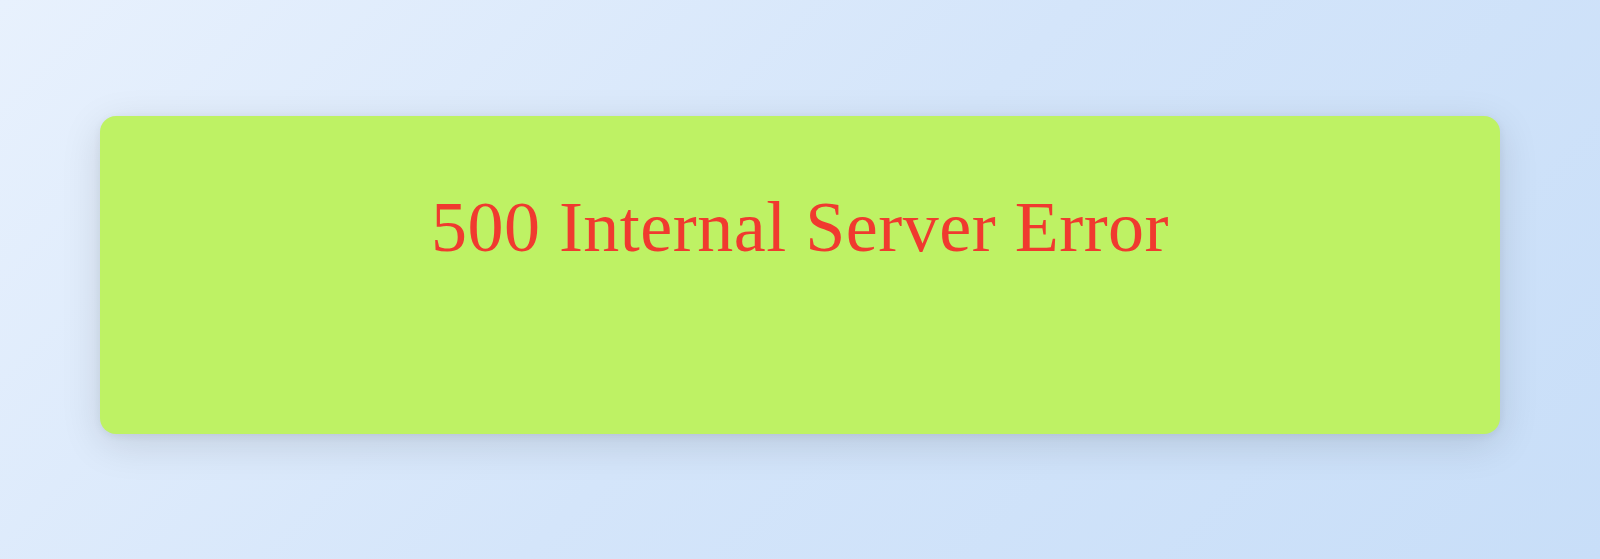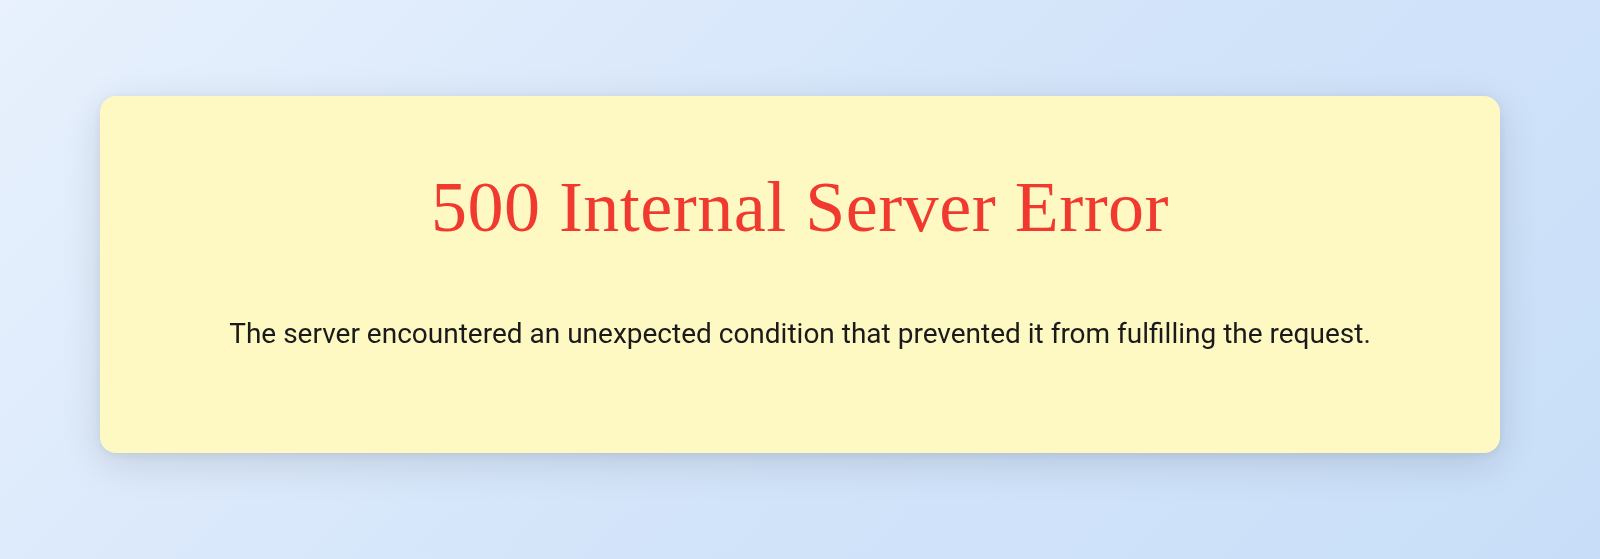--- a/index.html
+++ b/index.html
@@ -12,21 +12,21 @@
       height: 559px;
       background: linear-gradient(135deg, #e8f1fd 0%, #d4e5fa 50%, #c8def8 100%);
       display: flex;
       align-items: center;
       justify-content: center;
       font-family: -apple-system, BlinkMacSystemFont, "Segoe UI", Roboto, "Helvetica Neue", Arial, sans-serif;
       overflow: hidden;
     }
     .error-card {
       width: 1400px;
-      background: #fef9c3;
+      background: #bef264;
       border-radius: 16px;
       box-shadow: 0 10px 40px rgba(0, 0, 0, 0.12), 0 2px 8px rgba(0, 0, 0, 0.06);
       padding: 70px 60px 100px 60px;
       text-align: center;
       margin-top: -10px;
     }
     .error-title {
       font-family: Georgia, "Times New Roman", Times, serif;
       font-size: 72px;
       font-weight: 400;
@@ -39,14 +39,13 @@
       color: #1a1a1a;
       font-weight: 400;
       line-height: 1.4;
     }
   </style>
 </head>
 <body>
 
 <div class="error-card">
   <h1 class="error-title">500 Internal Server Error</h1>
-  <p class="error-message">The server encountered an unexpected condition that prevented it from fulfilling the request.</p>
 </div>
 
 </body></html>

